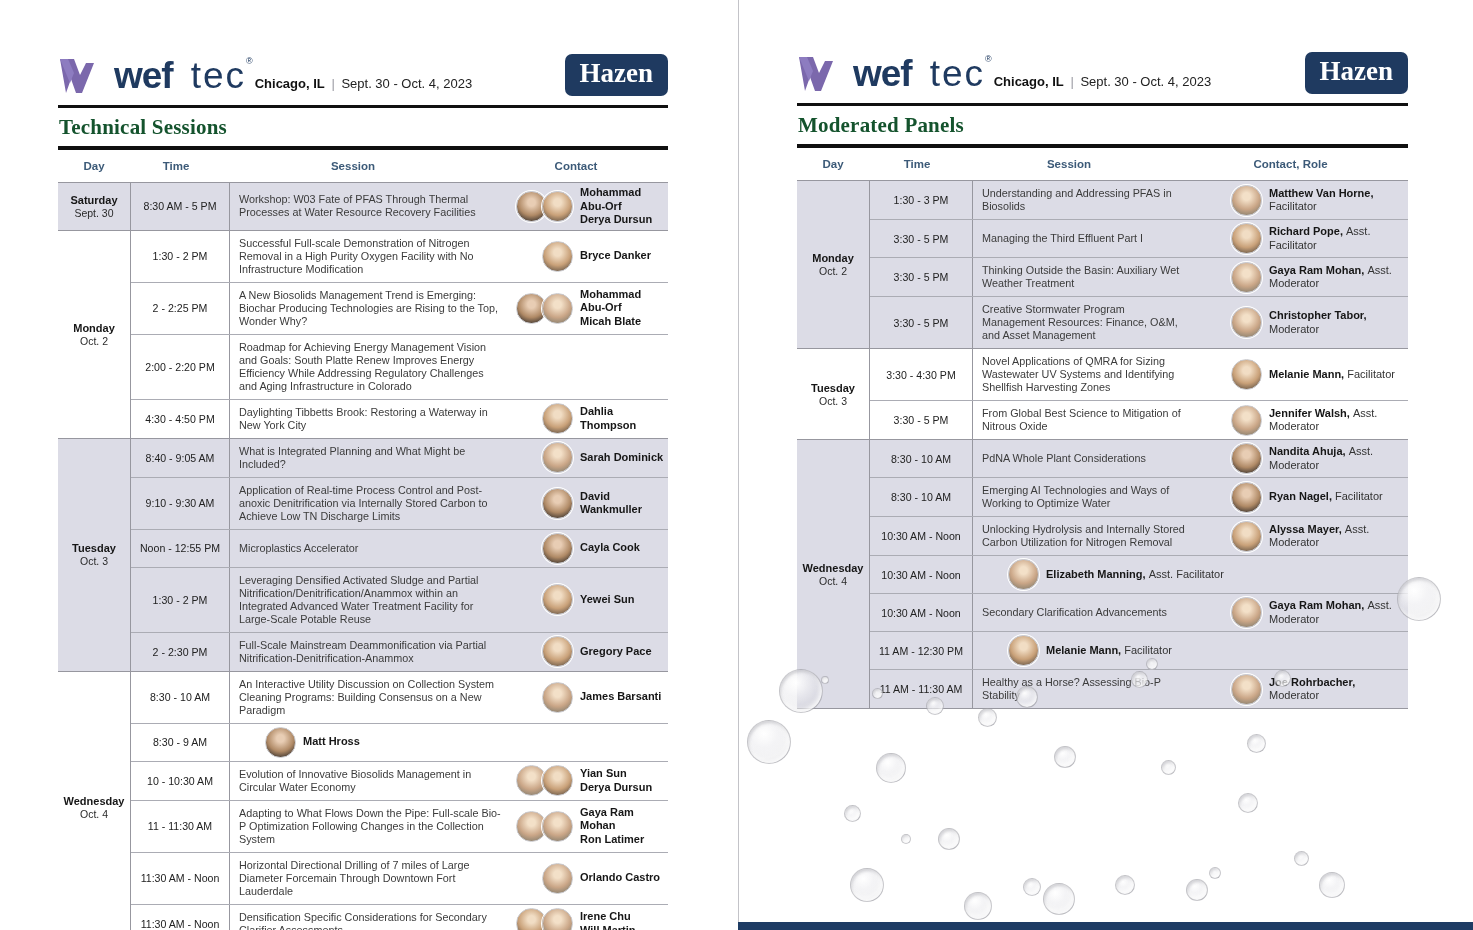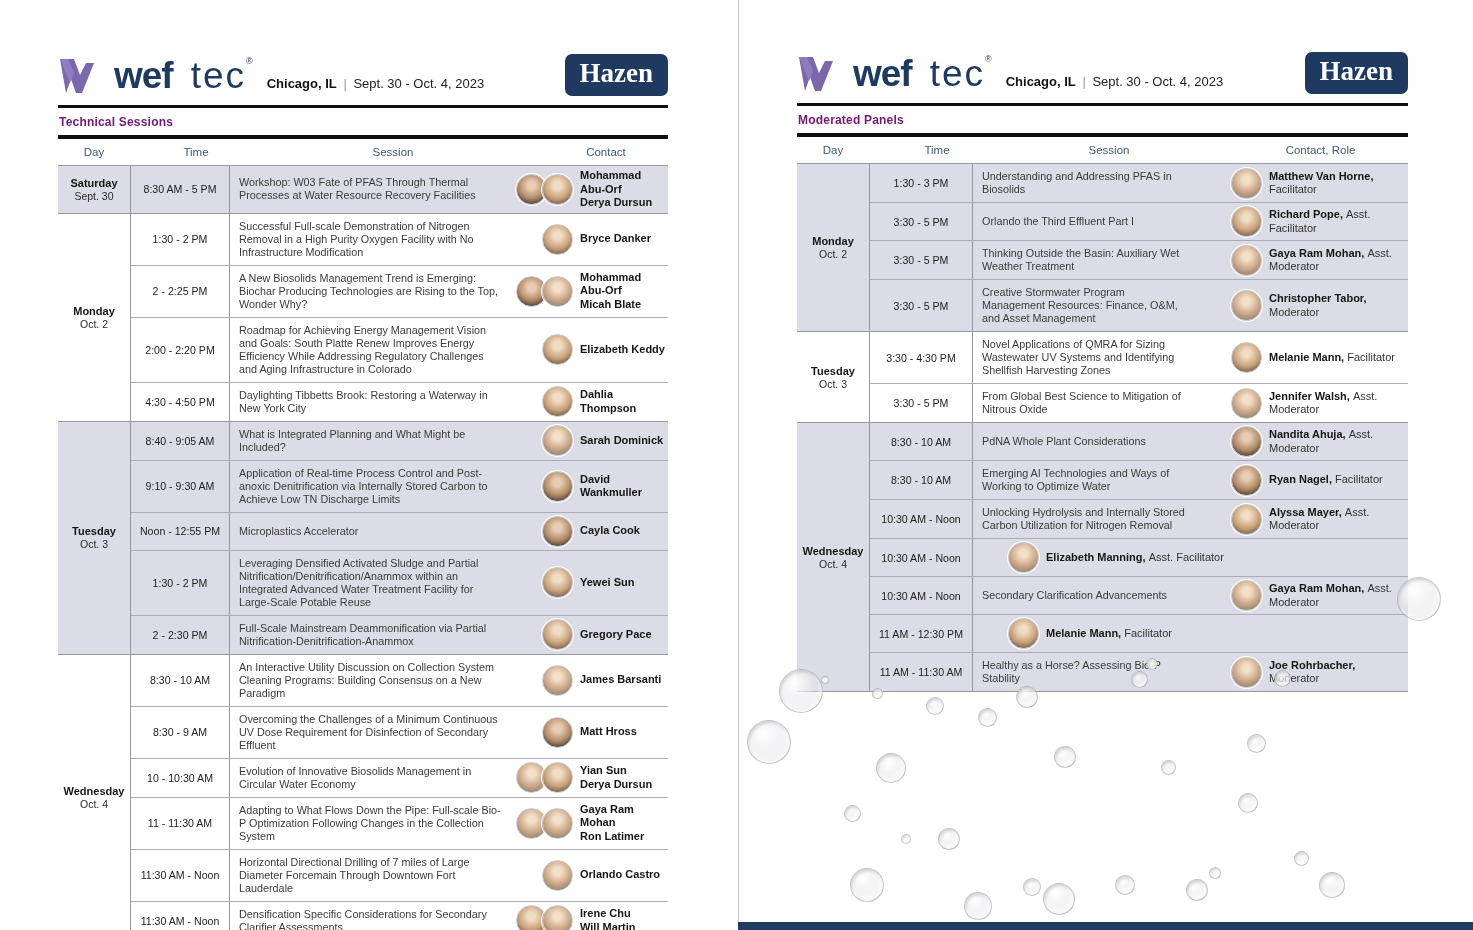--- a/index.html
+++ b/index.html
@@ -12,35 +12,35 @@
   .page-left .page-inner{margin:50px 0 0 58px;width:610px;}
   .page-right .page-inner{margin:48px 0 0 58px;width:611px;}
 
   
   .brand-row{display:flex;align-items:center;height:50px;}
   .wef-logo{display:flex;align-items:center;}
   .wef-mark{margin-right:4px;}
   .wef-bold{font-size:37px;font-weight:bold;color:var(--navy);letter-spacing:-1px;line-height:1;}
   .wef-thin{font-size:37px;font-weight:300;color:var(--navy);letter-spacing:2px;line-height:1;margin-left:18px;}
   .wef-reg{font-size:9px;color:var(--navy);vertical-align:top;line-height:1;}
-  .loc-date{margin-left:12px;margin-top:16px;font-size:13px;white-space:nowrap;}
+  .loc-date{margin-top:16px;font-size:13px;white-space:nowrap;}
   .loc{font-weight:bold;color:#111;}
   .sep{color:#9a9aa2;margin:0 3px;}
   .dates{color:#222;}
   .hazen-box{margin-left:auto;background:var(--navy);color:#fff;border-radius:7px;
              padding:3px 15px 7px 15px;font-family:"Liberation Serif","DejaVu Serif",serif;
              font-weight:bold;font-size:27px;line-height:1.2;}
   .rule1{height:3px;background:var(--rule-black);margin-top:5px;}
-  .page-title{font-family:Liberation Sans, sans-serif;font-weight:bold;
-              font-size:12px;color:#701a75;margin:7px 0 6px 1px;letter-spacing:0.2px;}
+  .page-title{font-family:Liberation Serif, serif;font-weight:bold;
+              font-size:21px;color:#14532d;margin:7px 0 6px 1px;letter-spacing:0.2px;}
   .rule2{height:4px;background:var(--rule-black);}
 
   
-  .thead{display:flex;align-items:center;height:26px;font-size:11.5px;font-weight:normal;
-         color:var(--table-header-text);gap:20px;}
+  .thead{display:flex;align-items:center;height:32px;font-size:11.5px;font-weight:bold;
+         color:var(--table-header-text);}
   .th{text-align:center;}
   .tbl{border-bottom:1px solid var(--border-gray);}
   .group{display:flex;border-top:1px solid var(--border-gray);}
   .group.shaded{background:var(--shaded-row);}
   .day-cell{display:flex;flex-direction:column;justify-content:center;align-items:center;
             border-right:1px solid var(--border-gray);text-align:center;}
   .day-name{font-size:11px;font-weight:bold;color:#161616;}
   .day-date{font-size:10.5px;color:#2a2a2a;margin-top:1px;}
   .rows{display:flex;flex-direction:column;flex:1;}
   .trow{display:flex;align-items:stretch;min-height:32px;}
@@ -163,28 +163,20 @@
                   </div>
                   <div class="names">
                     <div class="c-name">Mohammad Abu-Orf</div>
                     <div class="c-name">Micah Blate</div>
                   </div>
                 </div>
               </div>
               <div class="trow">
                 <div class="time-cell lw-time">2:00 - 2:20 PM</div>
                 <div class="session-cell lw-session">Roadmap for Achieving Energy Management Vision and Goals: South Platte Renew Improves Energy Efficiency While Addressing Regulatory Challenges and Aging Infrastructure in Colorado</div>
-                <div class="contact-cell lw-contact">
-                  <div class="avatars">
-                    <div class="avatar av-a"></div>
-                  </div>
-                  <div class="names">
-                    <div class="c-name">Elizabeth Keddy</div>
-                  </div>
-                </div>
               </div>
               <div class="trow">
                 <div class="time-cell lw-time">4:30 - 4:50 PM</div>
                 <div class="session-cell lw-session">Daylighting Tibbetts Brook: Restoring a Waterway in New York City</div>
                 <div class="contact-cell lw-contact">
                   <div class="avatars">
                     <div class="avatar av-a"></div>
                   </div>
                   <div class="names">
                     <div class="c-name">Dahlia Thompson</div>
@@ -274,21 +266,20 @@
                   <div class="avatars">
                     <div class="avatar av-c"></div>
                   </div>
                   <div class="names">
                     <div class="c-name">James Barsanti</div>
                   </div>
                 </div>
               </div>
               <div class="trow">
                 <div class="time-cell lw-time">8:30 - 9 AM</div>
-                <div class="session-cell lw-session">Overcoming the Challenges of a Minimum Continuous UV Dose Requirement for Disinfection of Secondary Effluent</div>
                 <div class="contact-cell lw-contact">
                   <div class="avatars">
                     <div class="avatar av-b"></div>
                   </div>
                   <div class="names">
                     <div class="c-name">Matt Hross</div>
                   </div>
                 </div>
               </div>
               <div class="trow">
@@ -392,21 +383,21 @@
                   <div class="avatars">
                     <div class="avatar av-c"></div>
                   </div>
                   <div class="names">
                     <div><span class="c-name">Matthew Van Horne, </span><span class="c-role">Facilitator</span></div>
                   </div>
                 </div>
               </div>
               <div class="trow">
                 <div class="time-cell rw-time">3:30 - 5 PM</div>
-                <div class="session-cell rw-session">Orlando the Third Effluent Part I</div>
+                <div class="session-cell rw-session">Managing the Third Effluent Part I</div>
                 <div class="contact-cell rw-contact">
                   <div class="avatars">
                     <div class="avatar av-a"></div>
                   </div>
                   <div class="names">
                     <div><span class="c-name">Richard Pope, </span><span class="c-role">Asst. Facilitator</span></div>
                   </div>
                 </div>
               </div>
               <div class="trow">

